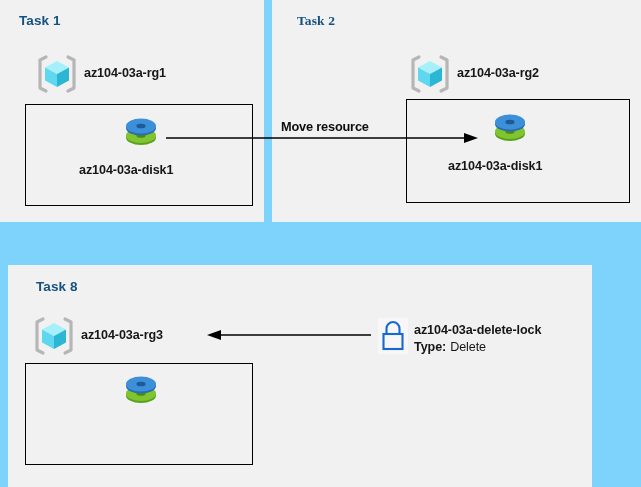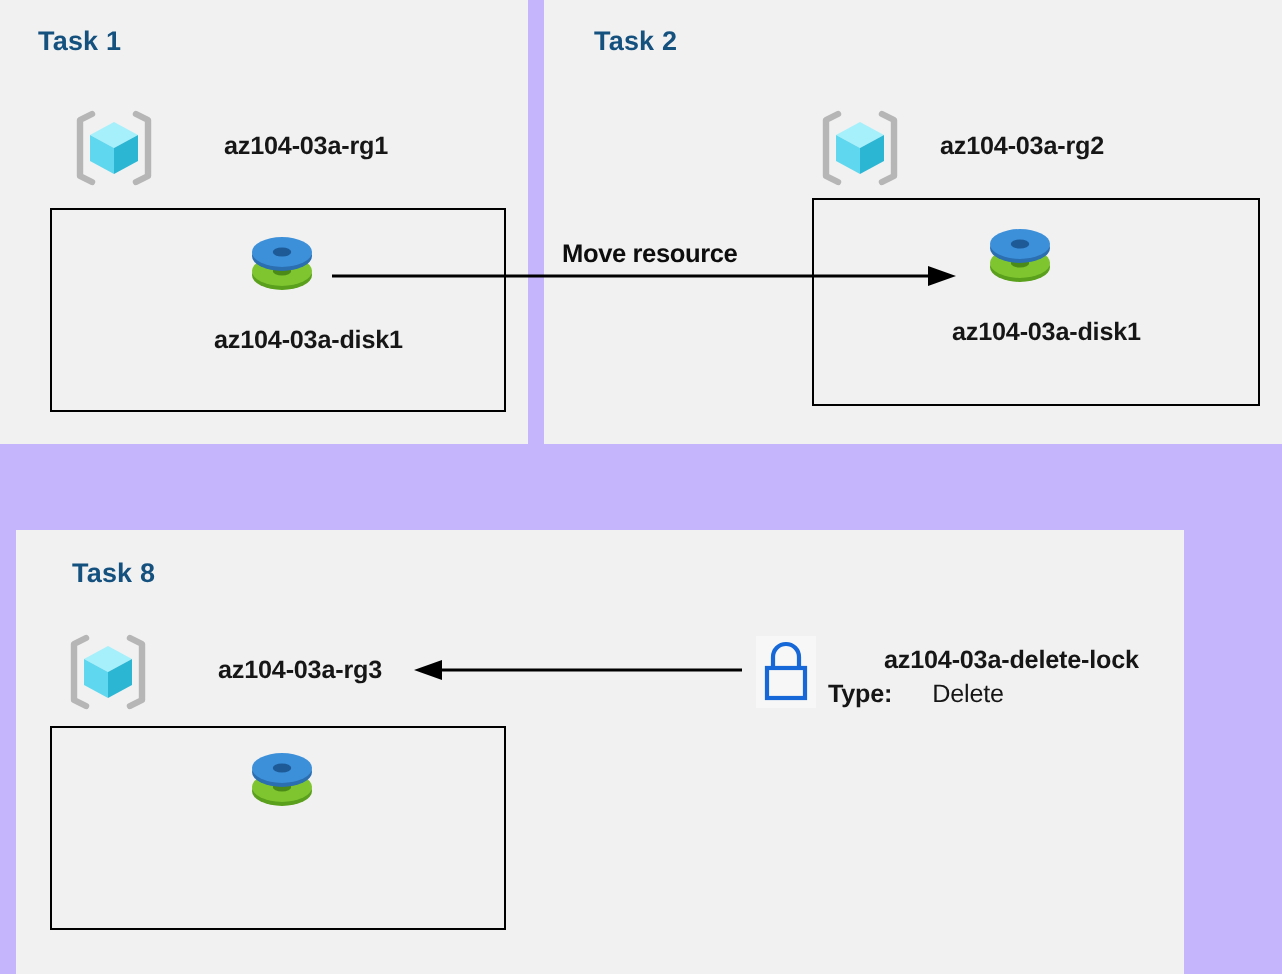--- a/index.html
+++ b/index.html
@@ -7,21 +7,21 @@
     padding: 0;
     background: #ffffff;
   }
   body {
     font-family: "Liberation Sans", sans-serif;
   }
   #canvas {
     position: relative;
     width: 641px;
     height: 487px;
-    background: #c4b5fd;
+    background: #7dd3fc;
     overflow: hidden;
   }
   .panel {
     position: absolute;
     background: #f1f1f1;
   }
   .panel-title {
     position: absolute;
     font-size: 13.5px;
     font-weight: bold;
@@ -35,21 +35,20 @@
     background: transparent;
     box-sizing: border-box;
   }
   .node-label {
     position: absolute;
     font-size: 12.6px;
     font-weight: bold;
     color: #161616;
     white-space: nowrap;
     letter-spacing: -0.1px;
-    margin-left: 28px;
   }
   .sub-label {
     position: absolute;
     font-size: 12.6px;
     color: #161616;
     white-space: nowrap;
     letter-spacing: -0.1px;
   }
   .sub-label b {
     font-weight: bold;
@@ -101,32 +100,32 @@
       <ellipse cx="19" cy="19.5" rx="15" ry="7.5" fill="#7ec52f"></ellipse>
       <ellipse cx="19" cy="19.5" rx="4.6" ry="2.3" fill="#4b8a18"></ellipse>
       <ellipse cx="19" cy="12" rx="15" ry="7.5" fill="#2c6fb0"></ellipse>
       <ellipse cx="19" cy="10" rx="15" ry="7.5" fill="#3c8fd9"></ellipse>
       <ellipse cx="19" cy="10" rx="4.6" ry="2.3" fill="#1d5a96"></ellipse>
     </svg>
   </div>
   <div class="node-label" style="left:79px; top:163px;">az104-03a-disk1</div>
 
   <div class="panel" style="left:272px; top:0px; width:369px; height:222px;"></div>
-  <div class="panel-title" style="left:297px; top:13px;">Task 2</div>
+  <div class="panel-title" style="left:297px; top:13px;font-family:Liberation Serif, serif;">Task 2</div>
 
   <div class="icon" style="left:409px; top:54px; width:42px; height:40px;">
     <svg width="42" height="40" viewBox="0 0 42 40">
       <path d="M10 3 L4 6 L4 34 L10 37" fill="none" stroke="#b6b6b6" stroke-width="3.2" stroke-linecap="round" stroke-linejoin="round"></path>
       <path d="M32 3 L38 6 L38 34 L32 37" fill="none" stroke="#b6b6b6" stroke-width="3.2" stroke-linecap="round" stroke-linejoin="round"></path>
       <polygon points="21,7 33,13.5 21,20 9,13.5" fill="#a6f0fb"></polygon>
       <polygon points="9,13.5 21,20 21,33 9,26.5" fill="#5fd8ef"></polygon>
       <polygon points="33,13.5 21,20 21,33 33,26.5" fill="#2bb7d4"></polygon>
     </svg>
   </div>
-  <div class="node-label" style="left:442px; top:66px;">az104-03a-rg2</div>
+  <div class="node-label" style="left:457px; top:66px;">az104-03a-rg2</div>
 
   <div class="inner-box" style="left:406px; top:99px; width:224px; height:104px;"></div>
 
   <div class="icon" style="left:491px; top:112px; width:38px; height:34px;">
     <svg width="38" height="34" viewBox="0 0 38 34">
       <ellipse cx="19" cy="21.5" rx="15" ry="7.5" fill="#5aa01c"></ellipse>
       <ellipse cx="19" cy="19.5" rx="15" ry="7.5" fill="#7ec52f"></ellipse>
       <ellipse cx="19" cy="19.5" rx="4.6" ry="2.3" fill="#4b8a18"></ellipse>
       <ellipse cx="19" cy="12" rx="15" ry="7.5" fill="#2c6fb0"></ellipse>
       <ellipse cx="19" cy="10" rx="15" ry="7.5" fill="#3c8fd9"></ellipse>
@@ -164,21 +163,21 @@
 
   <div class="icon" style="left:378px; top:318px; width:30px; height:36px;">
     <svg width="30" height="36" viewBox="0 0 30 36">
       <rect x="0" y="0" width="30" height="36" fill="#f7f7f7"></rect>
       <path d="M8.5 16 L8.5 10.5 A6.5 6.5 0 0 1 21.5 10.5 L21.5 16" fill="none" stroke="#1667d8" stroke-width="2.1"></path>
       <rect x="5.5" y="16" width="19" height="15" fill="none" stroke="#1667d8" stroke-width="2.1"></rect>
     </svg>
   </div>
   <div class="node-label" style="left:414px; top:323px;">az104-03a-delete-lock</div>
   <div class="sub-label" style="left:414px; top:340px;">
-    <b>Type:</b><span style="margin-left:20px;text-align:right;">Delete</span>
+    <b>Type:</b><span style="margin-left:4px;text-align:right;">Delete</span>
   </div>
 
   <svg class="arrow-layer" width="641" height="487" viewBox="0 0 641 487">
 
     <g>
       <line x1="166" y1="138" x2="466" y2="138" stroke="#000000" stroke-width="1.4"></line>
       <polygon points="478,138 464,133 464,143" fill="#000000"></polygon>
     </g>
 
     <g>

